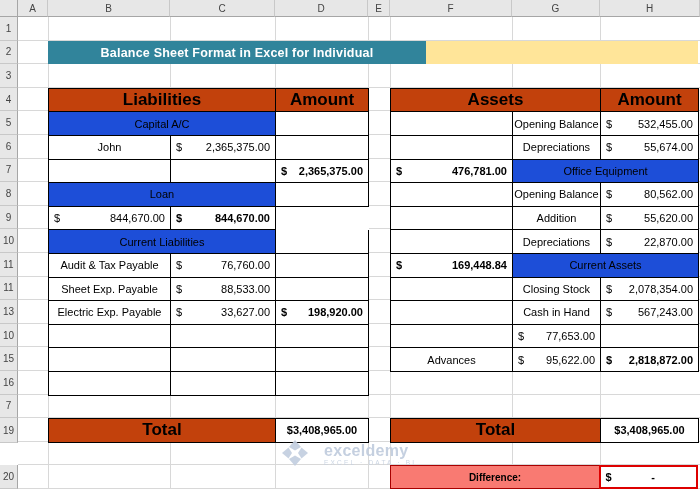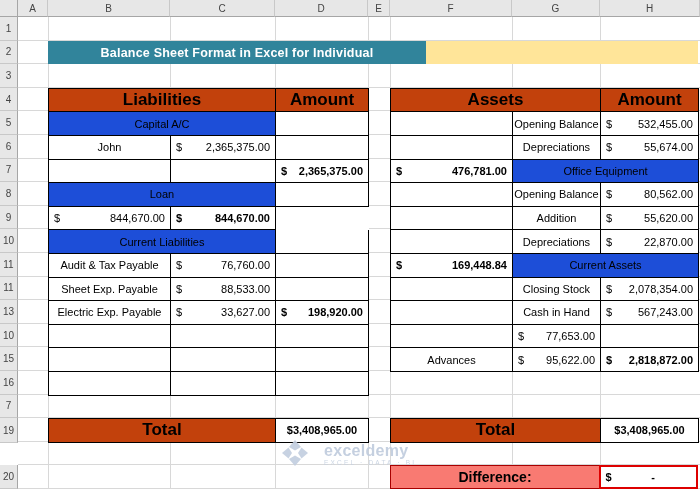--- a/index.html
+++ b/index.html
@@ -47,21 +47,21 @@
     overflow:hidden;white-space:nowrap}
   .sp{grid-column:span 2}
   .h{background:#c2410c;font-weight:bold;font-size:17px}
   .s{background:#1d4ed8;font-weight:normal}
   .a{justify-content:space-between;padding:0 5px}
   .b{font-weight:bold}
 
   
   #diff{left:390px;top:465.4px;position:absolute;display:grid;grid-template-columns:210px 98px;
     grid-auto-rows:23.6px}
-  #diff .lbl{display:flex;align-items:center;justify-content:center;font-size:14px;
+  #diff .lbl{display:flex;align-items:center;justify-content:center;font-size:10px;
     font-weight:bold;background:#F97A72;border:1.5px solid #A80000}
   #diff .val{display:flex;align-items:center;justify-content:space-between;
     padding:0 5px;font-size:11px;font-weight:bold;background:#fff;
     border:2.5px solid #DD0000;margin-left:-1.5px}
   #diff .val .dash{margin-right:36px}
 
   
   .wm{position:absolute;left:282px;top:440px;display:flex;align-items:flex-end;gap:16px;opacity:.9}
   .wm-name{font-size:16px;font-weight:bold;color:#BFCBDD;letter-spacing:.3px;line-height:17px}
   .wm-tag{font-size:6.5px;color:#C6D1E0;letter-spacing:2.2px}

